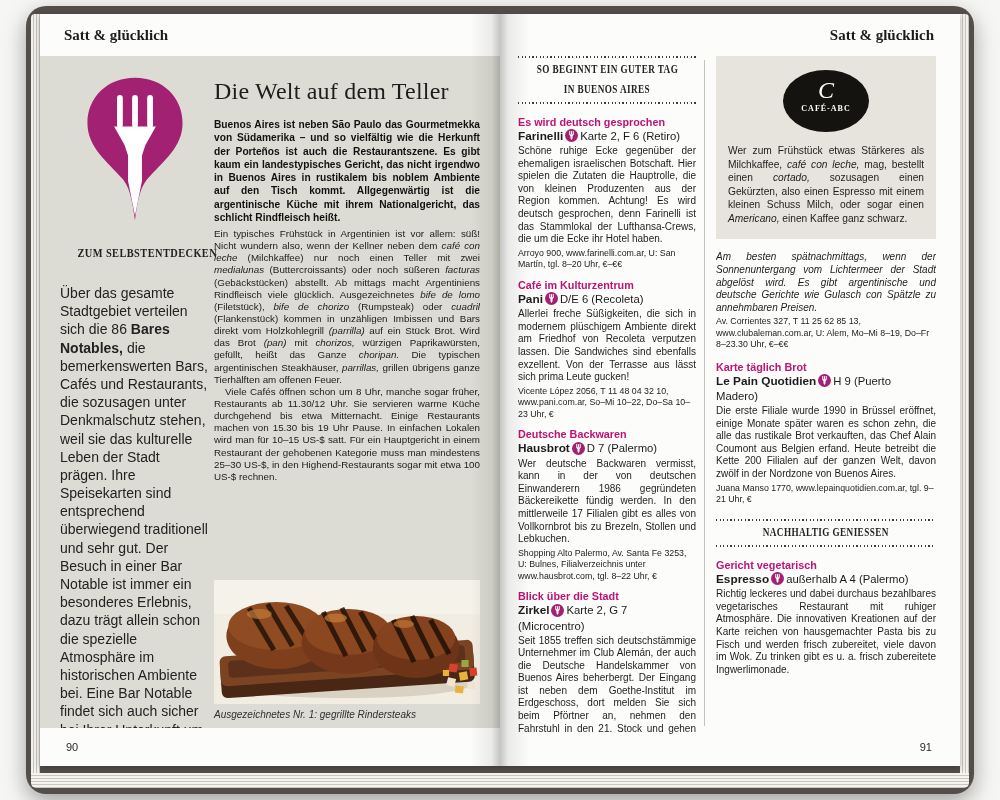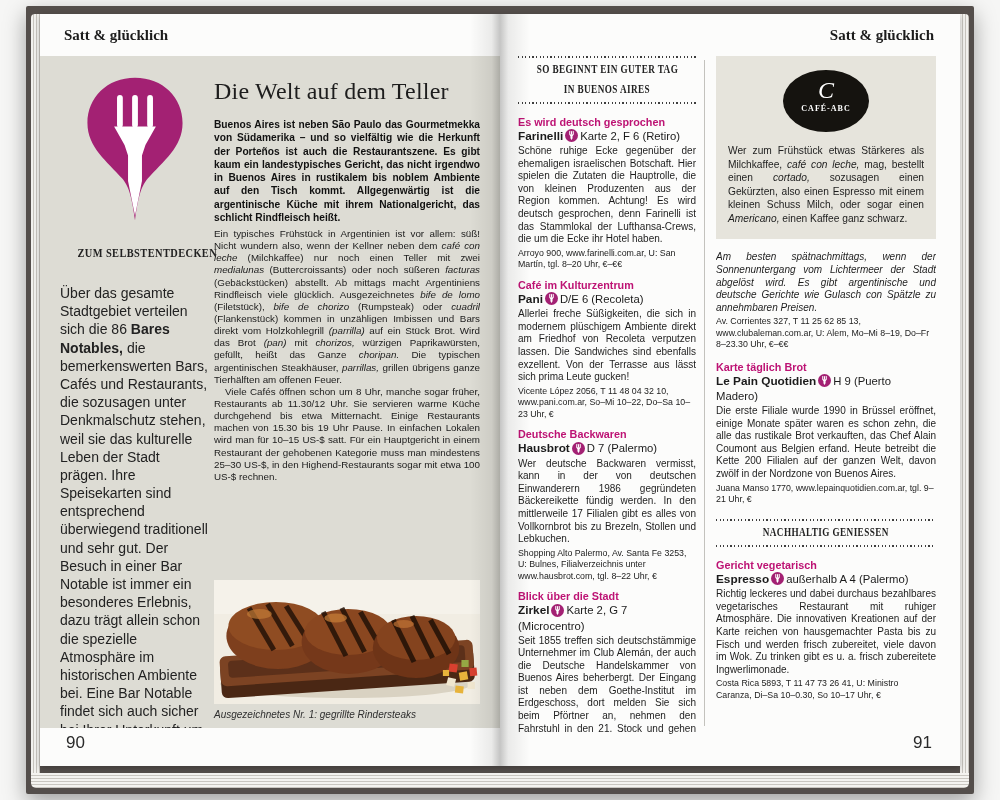--- a/index.html
+++ b/index.html
@@ -10,37 +10,37 @@
   }
   *{box-sizing:border-box;margin:0;padding:0;}
   html,body{width:1000px;height:800px;}
   body{
     background:#f6f6f5;
     font-family:"Liberation Sans",sans-serif;
     color:#1c1c1c;
     position:relative;overflow:hidden;
   }
   .book{position:absolute;left:26px;top:6px;width:948px;height:788px;
-    background:#544e4b;border-radius:2px;box-shadow:0 8px 22px rgba(0,0,0,.35);}
+    background:#544e4b;border-radius:20px;box-shadow:0 8px 22px rgba(0,0,0,.35);}
   .edge-left{position:absolute;left:5px;top:8px;width:9px;height:766px;
     background:repeating-linear-gradient(90deg,#f2f1ee 0 2px,#c7c4be 2px 3px);border-radius:4px 0 0 4px;}
   .edge-right{position:absolute;right:5px;top:8px;width:9px;height:766px;
     background:repeating-linear-gradient(90deg,#f2f1ee 0 2px,#c7c4be 2px 3px);border-radius:0 4px 4px 0;}
   .edge-bottom{position:absolute;left:5px;bottom:6px;width:938px;height:15px;
     background:repeating-linear-gradient(180deg,#f4f3f0 0 2px,#c9c6c0 2px 3px);border-radius:0 0 5px 5px;}
   .sheet{position:absolute;left:14px;top:8px;width:920px;height:752px;background:#fcfcfb;
     box-shadow:0 2px 6px rgba(0,0,0,.25);}
   .page{position:absolute;top:0;height:752px;width:460px;}
   .page-left{left:0;}
   .page-right{left:460px;}
   .running-head{position:absolute;top:13px;font-family:"Liberation Serif",serif;
     font-weight:700;font-size:15px;color:#1b1b1b;}
   .running-head.lh{left:24px;}
   .running-head.rh{right:26px;}
-  .pagenum{position:absolute;bottom:13px;font-size:17px;color:#2a2a2a;}
+  .pagenum{position:absolute;bottom:13px;font-size:11px;color:#2a2a2a;}
   .pagenum.pl{left:26px;}
   .pagenum.pr{right:28px;}
 
   
   .panel{position:absolute;left:0;top:42px;width:460px;height:672px;
     background:var(--panel-bg);overflow:hidden;}
   .sidebar{position:absolute;left:20px;top:18px;width:150px;}
   .balloon{text-align:center;margin-bottom:10px;}
   .stamp{font-family:"Liberation Serif",serif;font-weight:700;font-size:13px;
     letter-spacing:.5px;color:#222;text-align:center;}
@@ -316,21 +316,20 @@
           <div class="nameline"><span class="ename">Espresso</span><span class="pin"><svg viewBox="0 0 20 20" width="13" height="13">
                   <circle cx="10" cy="10" r="10" fill="var(--accent-icon)"></circle>
                   <g fill="#fff">
                     <rect x="6.5" y="3.2" width="1.6" height="5.2" rx="0.8"></rect>
                     <rect x="9.2" y="3.2" width="1.6" height="5.2" rx="0.8"></rect>
                     <rect x="11.9" y="3.2" width="1.6" height="5.2" rx="0.8"></rect>
                     <path d="M6.2 8.2 H13.8 L11.6 11 V14.2 L10 16.8 L8.4 14.2 V11 Z"></path>
                   </g>
                 </svg></span><span>außerhalb A 4 (Palermo)</span></div>
           <div class="edesc">Richtig leckeres und dabei durchaus bezahlbares vegetarisches Restaurant mit ruhiger Atmosphäre. Die innovativen Kreationen auf der Karte reichen von hausgemachter Pasta bis zu Fisch und werden frisch zubereitet, viele davon im Wok. Zu trinken gibt es u. a. frisch zubereitete Ingwerlimonade.</div>
-          <div class="edet">Costa Rica 5893, T 11 47 73 26 41, U: Ministro Caranza, Di–Sa 10–0.30, So 10–17 Uhr, €</div>
         </div>
       </div>
 
       <div class="pagenum pr">91</div>
     </div>
 
     <div class="gutter"></div>
   </div>
 </div>
 

